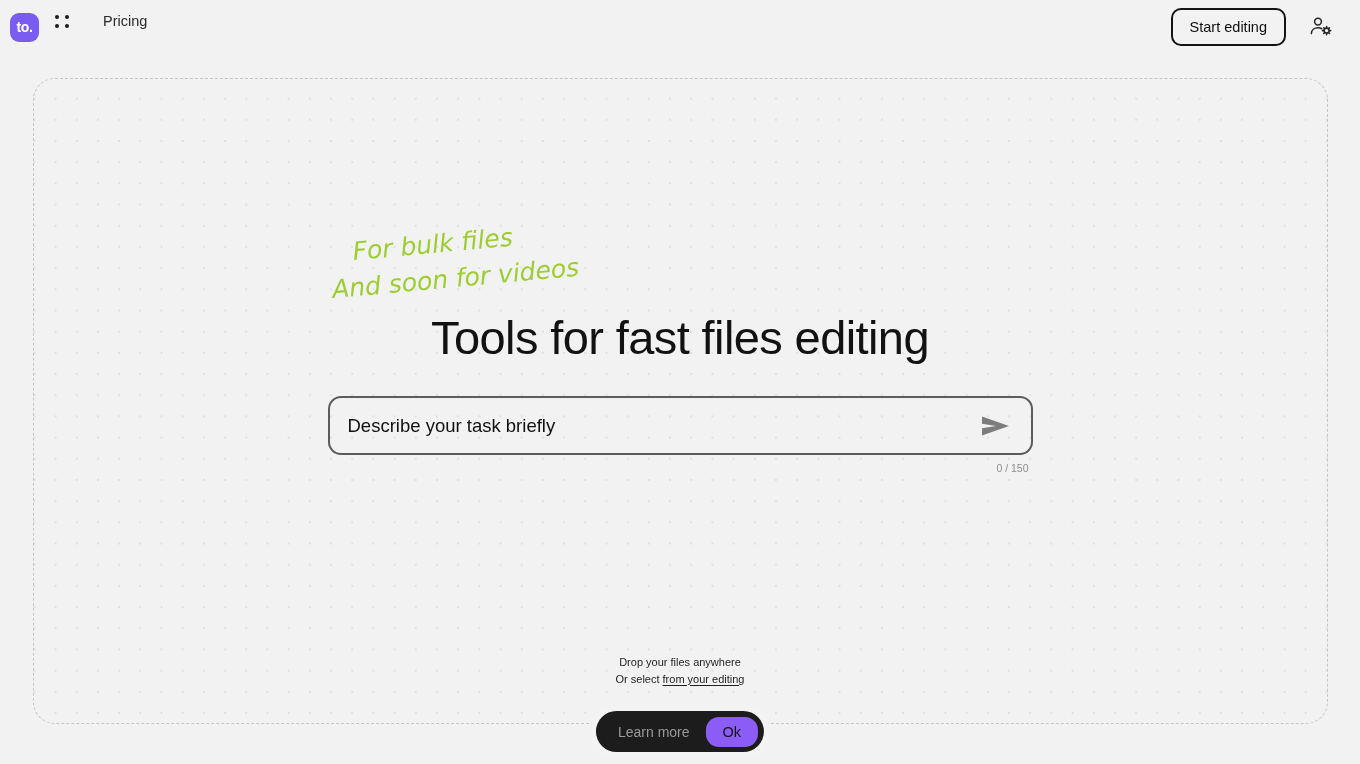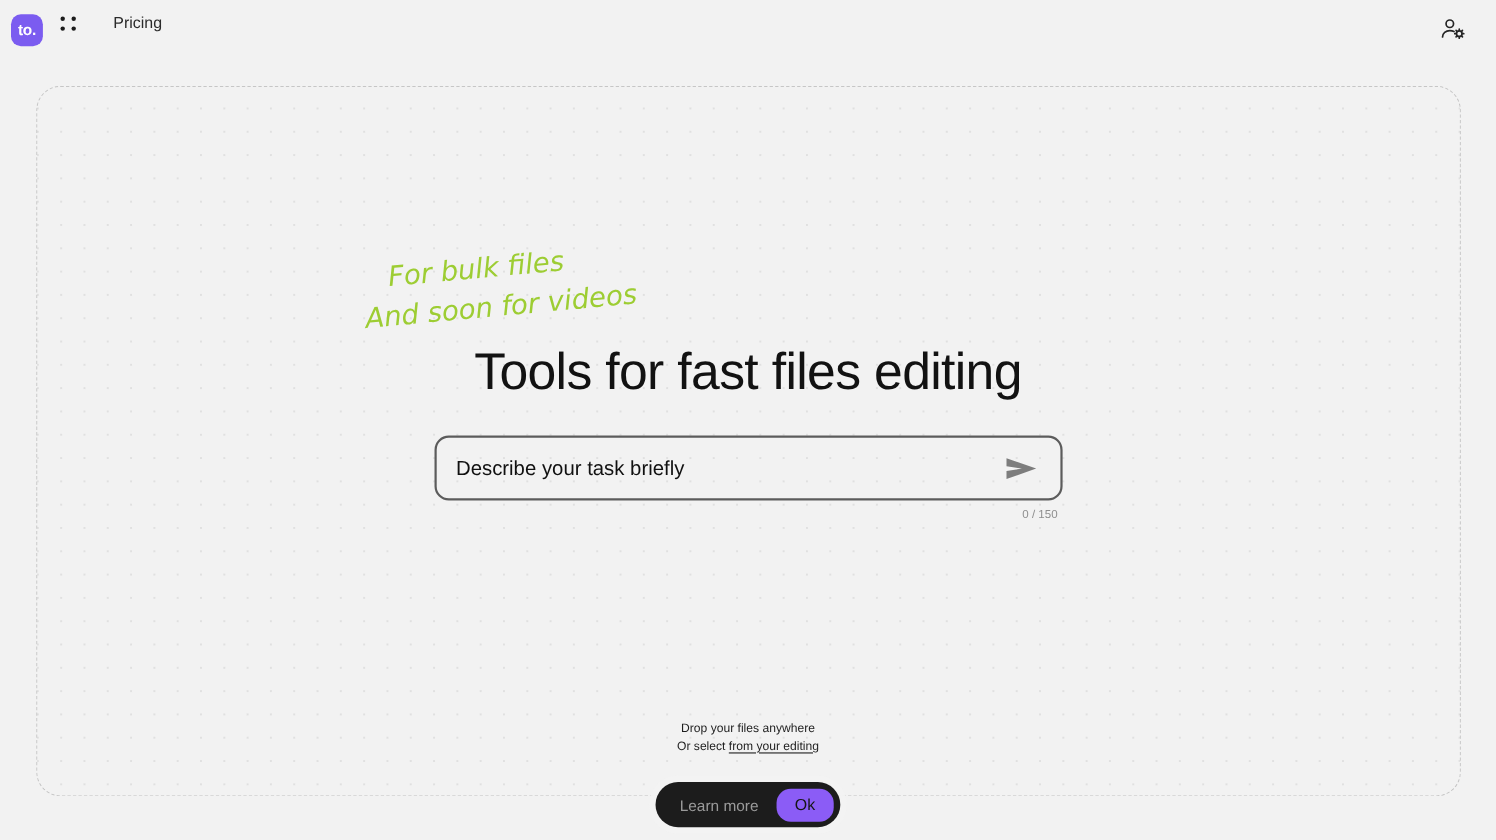--- a/index.html
+++ b/index.html
@@ -155,21 +155,21 @@
   #page-subtitle {
     margin-top: 21px;
     font-size: 20.5px;
     color: #6f6f6f;
     font-weight: normal;
   }
 
   
   #task-input-wrap {
     margin-top: 35px;
-    width: 571px;
+    width: 705px;
     position: relative;
   }
 
   #task-input-box {
     height: 59px;
     border: 2px solid #5c5c5c;
     border-radius: 13px;
     display: flex;
     align-items: center;
     padding: 0 16px 0 18px;
@@ -276,20 +276,21 @@
       <i></i>
       <i></i>
       <i></i>
       <i></i>
     </div>
 
     <a id="nav-pricing" href="#">Pricing</a>
   </div>
 
   <div id="header-right">
+    <button id="start-editing-button">Start editing</button>
 
     <div id="account-settings-icon">
       <svg width="26" height="26" viewBox="0 0 26 26" fill="none" stroke="#262626" stroke-width="1.55" stroke-linecap="round" stroke-linejoin="round">
         <circle cx="10" cy="7.6" r="3.4"></circle>
         <path d="M3.4 19.6c0-3.6 3-5.8 6.6-5.8 1.4 0 2.7.3 3.8.9"></path>
         <circle cx="18.6" cy="16.6" r="2.5"></circle>
         <path d="M18.6 12.5v1.1M18.6 19.6v1.1M22.7 16.6h-1.1M15.6 16.6h-1.1M21.5 13.7l-.8.8M16.5 18.7l-.8.8M21.5 19.5l-.8-.8M16.5 14.5l-.8-.8"></path>
       </svg>
     </div>
   </div>

